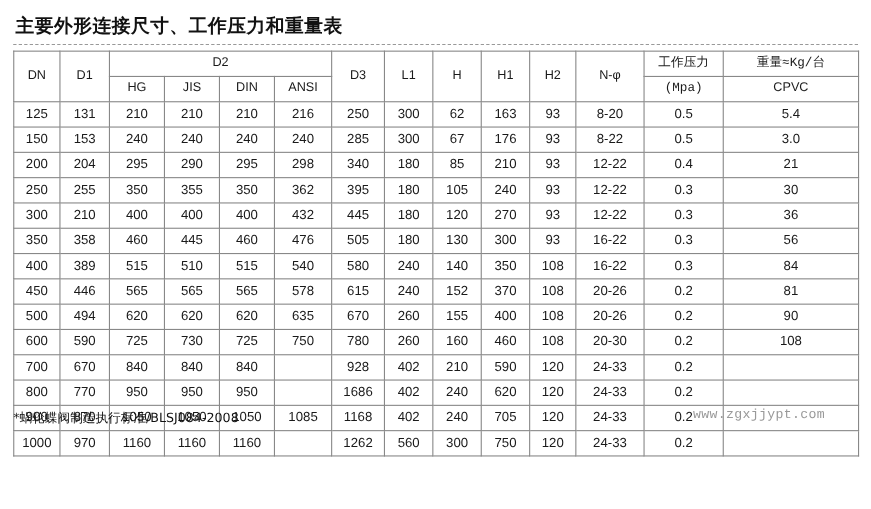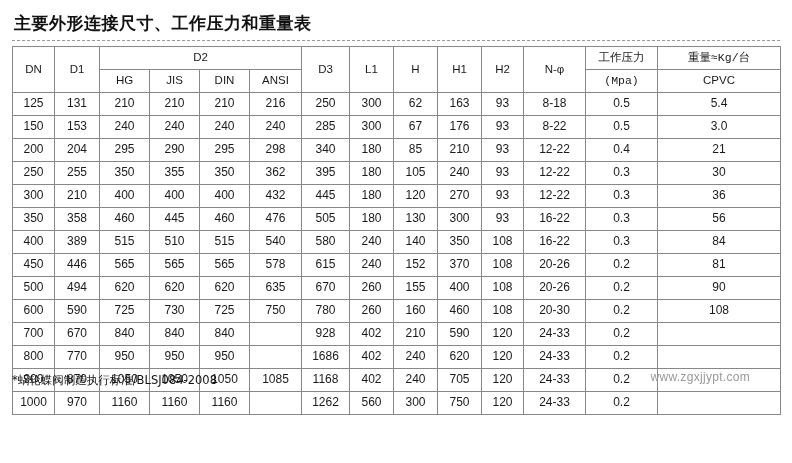--- a/index.html
+++ b/index.html
@@ -106,21 +106,21 @@
     flex: 1;
   }
   .fline {
     line-height: 1.55;
     white-space: nowrap;
   }
   .watermark {
     position: absolute;
     right: 14px;
     bottom: 6px;
-    font-family: Liberation Sans, sans-serif;
+    font-family: Liberation Mono, monospace;
     font-size: 12px;
     color: #999;
     letter-spacing: 0.3px;
   }
 </style>
 </head>
 <body>
 
 <div class="page">
 
@@ -173,21 +173,21 @@
           <td class="cell-num">131</td>
           <td class="cell-num">210</td>
           <td class="cell-num">210</td>
           <td class="cell-num">210</td>
           <td class="cell-num">216</td>
           <td class="cell-num">250</td>
           <td class="cell-num">300</td>
           <td class="cell-num">62</td>
           <td class="cell-num">163</td>
           <td class="cell-num">93</td>
-          <td class="cell-num">8-18</td>
+          <td class="cell-num">8-20</td>
           <td class="cell-num">0.5</td>
           <td class="cell-num">5.4</td>
         </tr>
         <tr>
           <td class="cell-num">150</td>
           <td class="cell-num">153</td>
           <td class="cell-num">240</td>
           <td class="cell-num">240</td>
           <td class="cell-num">240</td>
           <td class="cell-num">240</td>

